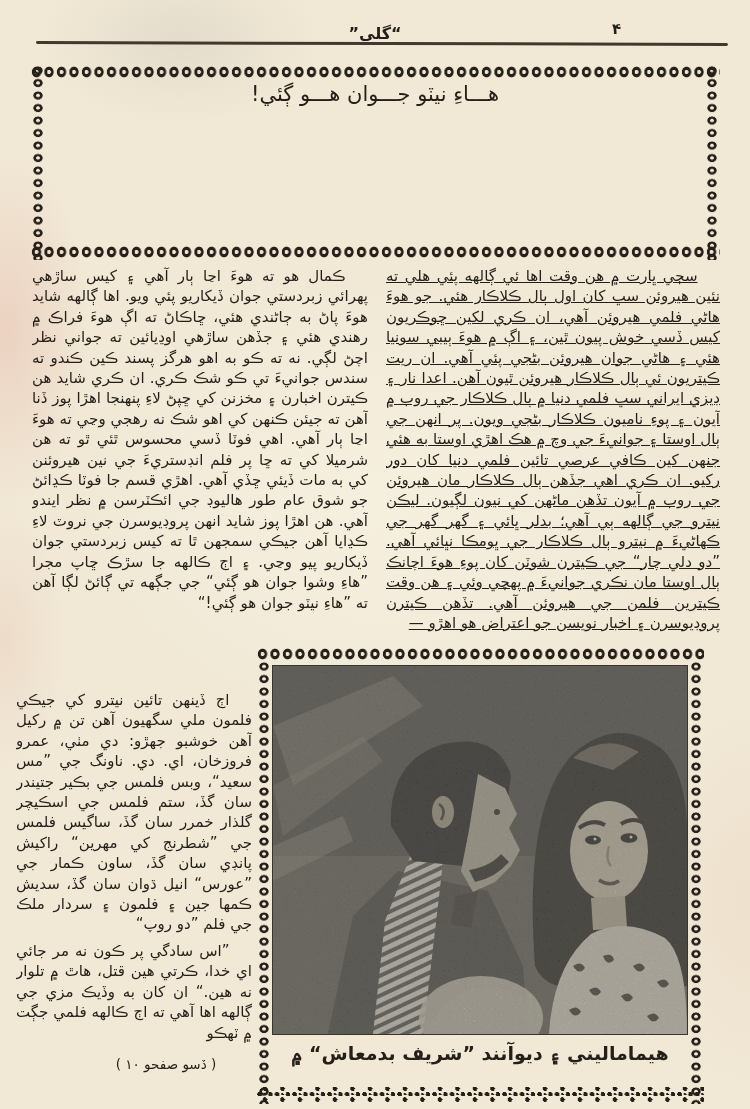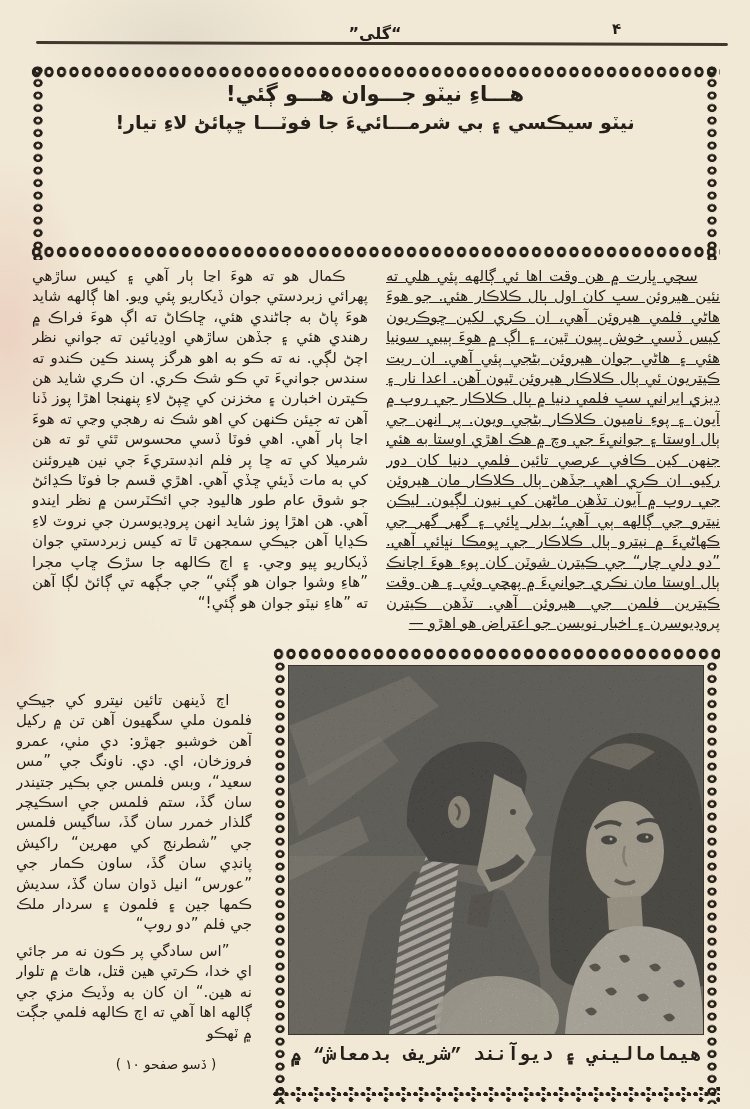--- a/index.html
+++ b/index.html
@@ -30,32 +30,32 @@
       radial-gradient(circle 2.3px at 14.4px 9.2px,#241f18 97%, rgba(0,0,0,0)),
       radial-gradient(circle 1.3px at 9px 9.2px,  #241f18 97%, rgba(0,0,0,0));
     background-size:17.5px 19px;background-repeat:repeat-x;}
   
   .headline-box{top:64px;left:30px;width:690px;height:196px;}
   .headline-box .bt{top:0;left:0;width:100%;}
   .headline-box .bb{bottom:0;left:0;width:100%;}
   .headline-box .bl{top:0;left:0;height:100%;}
   .headline-box .br{top:0;right:0;height:100%;}
   .hb-inner{position:absolute;inset:16px 20px;text-align:center;direction:rtl;}
-  .kicker{font-size:21px;font-weight:bold;margin-top:2px;}
+  .kicker{font-size:21px;font-weight:normal;margin-top:2px;}
   .main-headline{font-size:45px;font-weight:bold;line-height:1.15;margin-top:2px;letter-spacing:1px;}
   .subheadline{font-size:19px;font-weight:bold;margin-top:5px;}
   
   .bodycol{direction:rtl;text-align:justify;font-size:15px;line-height:20.4px;overflow:hidden;}
   .bodycol p{margin:0 0 6px 0;text-indent:1.5em;}
   .col-right{top:266px;left:386px;width:334px;height:378px;text-decoration:underline;}
   .col-left-top{top:266px;left:32px;width:336px;height:376px;}
   .col-left-bottom{top:646px;left:16px;width:236px;height:404px;margin-top:44px;}
   .contnote{top:1056px;left:48px;width:236px;text-align:center;font-size:13.5px;direction:rtl;}
   
-  .photo-box{top:646px;left:272px;width:448px;height:458px;font-family:Liberation Mono, monospace;}
+  .photo-box{top:646px;left:256px;width:448px;height:458px;}
   .photo-box .bt{top:0;left:0;width:100%;}
   .photo-box .bl{top:14px;left:0;height:444px;}
   .photo-box .br{top:14px;right:0;height:444px;}
   .photo-box .bb{bottom:0;left:0;width:100%;}
   .photo-frame{position:absolute;top:20px;left:17px;width:414px;height:368px;background:#6b665c;outline:1px solid #3a352d;}
   .photo-frame svg{display:block;width:100%;height:100%;}
   .photo-caption{position:absolute;top:396px;left:10px;width:428px;text-align:center;direction:rtl;font-size:19px;font-weight:bold;}
 </style>
 </head>
 <body>
@@ -64,21 +64,20 @@
 <div class="abs page-num">۴</div>
 <div class="abs header-rule"></div>
 
 <div class="abs headline-box">
   <div class="abs chain-h bt"></div>
   <div class="abs chain-h bb"></div>
   <div class="abs chain-v bl"></div>
   <div class="abs chain-v br"></div>
   <div class="hb-inner">
     <div class="kicker">هـــاءِ نيٽو جـــوان هـــو ڳئي!</div>
-    <div class="subheadline">نيٽو سيڪسي ۽ بي شرمـــائيءَ جا فوٽـــا ڇپائڻ لاءِ تيار!</div>
   </div>
 </div>
 
 <div class="abs bodycol col-right">
   <p>سڄي ڀارت ۾ هن وقت اها ئي ڳالهه پئي هلي ته نئين هيروئن سڀ کان اول ٻال ڪلاڪار هئي. جو هوءَ هاڻي فلمي هيروئن آهي، ان ڪري لکين ڇوڪريون کيس ڏسي خوش پيون ٿين، ۽ اڳ ۾ هوءَ ٻيبي سونيا هئي ۽ هاڻي جوان هيروئن بڻجي پئي آهي. ان ريت ڪيتريون ئي ٻال ڪلاڪار هيروئن ٿيون آهن. اعدا نار ۽ ڊيزي ايراني سڀ فلمي دنيا ۾ ٻال ڪلاڪار جي روپ ۾ آيون ۽ پوءِ ناميون ڪلاڪار بڻجي ويون. پر انهن جي ٻال اوستا ۽ جوانيءَ جي وچ ۾ هڪ اهڙي اوستا به هئي جنهن کين ڪافي عرصي تائين فلمي دنيا کان دور رکيو. ان ڪري اهي جڏهن ٻال ڪلاڪار مان هيروئن جي روپ ۾ آيون تڏهن ماڻهن کي نيون لڳيون. ليڪن نيترو جي ڳالهه ٻي آهي؛ بدلر ڀائي ۽ گهر گهر جي ڪهاڻيءَ ۾ نيترو ٻال ڪلاڪار جي ڀومڪا نڀائي آهي. ”دو دلي چار“ جي ڪيترن شوٽن کان پوءِ هوءَ اچانڪ ٻال اوستا مان نڪري جوانيءَ ۾ پهچي وئي ۽ هن وقت ڪيترين فلمن جي هيروئن آهي. تڏهن ڪيترن پروڊيوسرن ۽ اخبار نويسن جو اعتراض هو اهڙو —</p>
 </div>
 
 <div class="abs bodycol col-left-top">
   <p>ڪمال هو ته هوءَ اڃا ٻار آهي ۽ کيس ساڙهي پهرائي زبردستي جوان ڏيکاريو پئي ويو. اها ڳالهه شايد هوءَ پاڻ به ڄاڻندي هئي، ڇاڪاڻ ته اڳ هوءَ فراڪ ۾ رهندي هئي ۽ جڏهن ساڙهي اوڍيائين ته جواني نظر اچڻ لڳي. نه ته ڪو به اهو هرگز پسند ڪين ڪندو ته سندس جوانيءَ تي ڪو شڪ ڪري. ان ڪري شايد هن ڪيترن اخبارن ۽ مخزنن کي ڇپڻ لاءِ پنهنجا اهڙا پوز ڏنا آهن ته جيئن ڪنهن کي اهو شڪ نه رهجي وڃي ته هوءَ اڃا ٻار آهي. اهي فوٽا ڏسي محسوس ٿئي ٿو ته هن شرميلا کي ته ڇا پر فلم انڊستريءَ جي نين هيروئنن کي به مات ڏيئي ڇڏي آهي. اهڙي قسم جا فوٽا ڪڍائڻ جو شوق عام طور هاليوڊ جي ائڪٽرسن ۾ نظر ايندو آهي. هن اهڙا پوز شايد انهن پروڊيوسرن جي نروٽ لاءِ ڪڍايا آهن جيڪي سمجهن ٿا ته کيس زبردستي جوان ڏيکاريو پيو وڃي. ۽ اڄ ڪالهه جا سڙڪ ڇاپ مجرا ”هاءِ وشوا جوان هو ڳئي“ جي جڳهه تي ڳائڻ لڳا آهن ته ”هاءِ نيٽو جوان هو ڳئي!“</p>
 </div>

